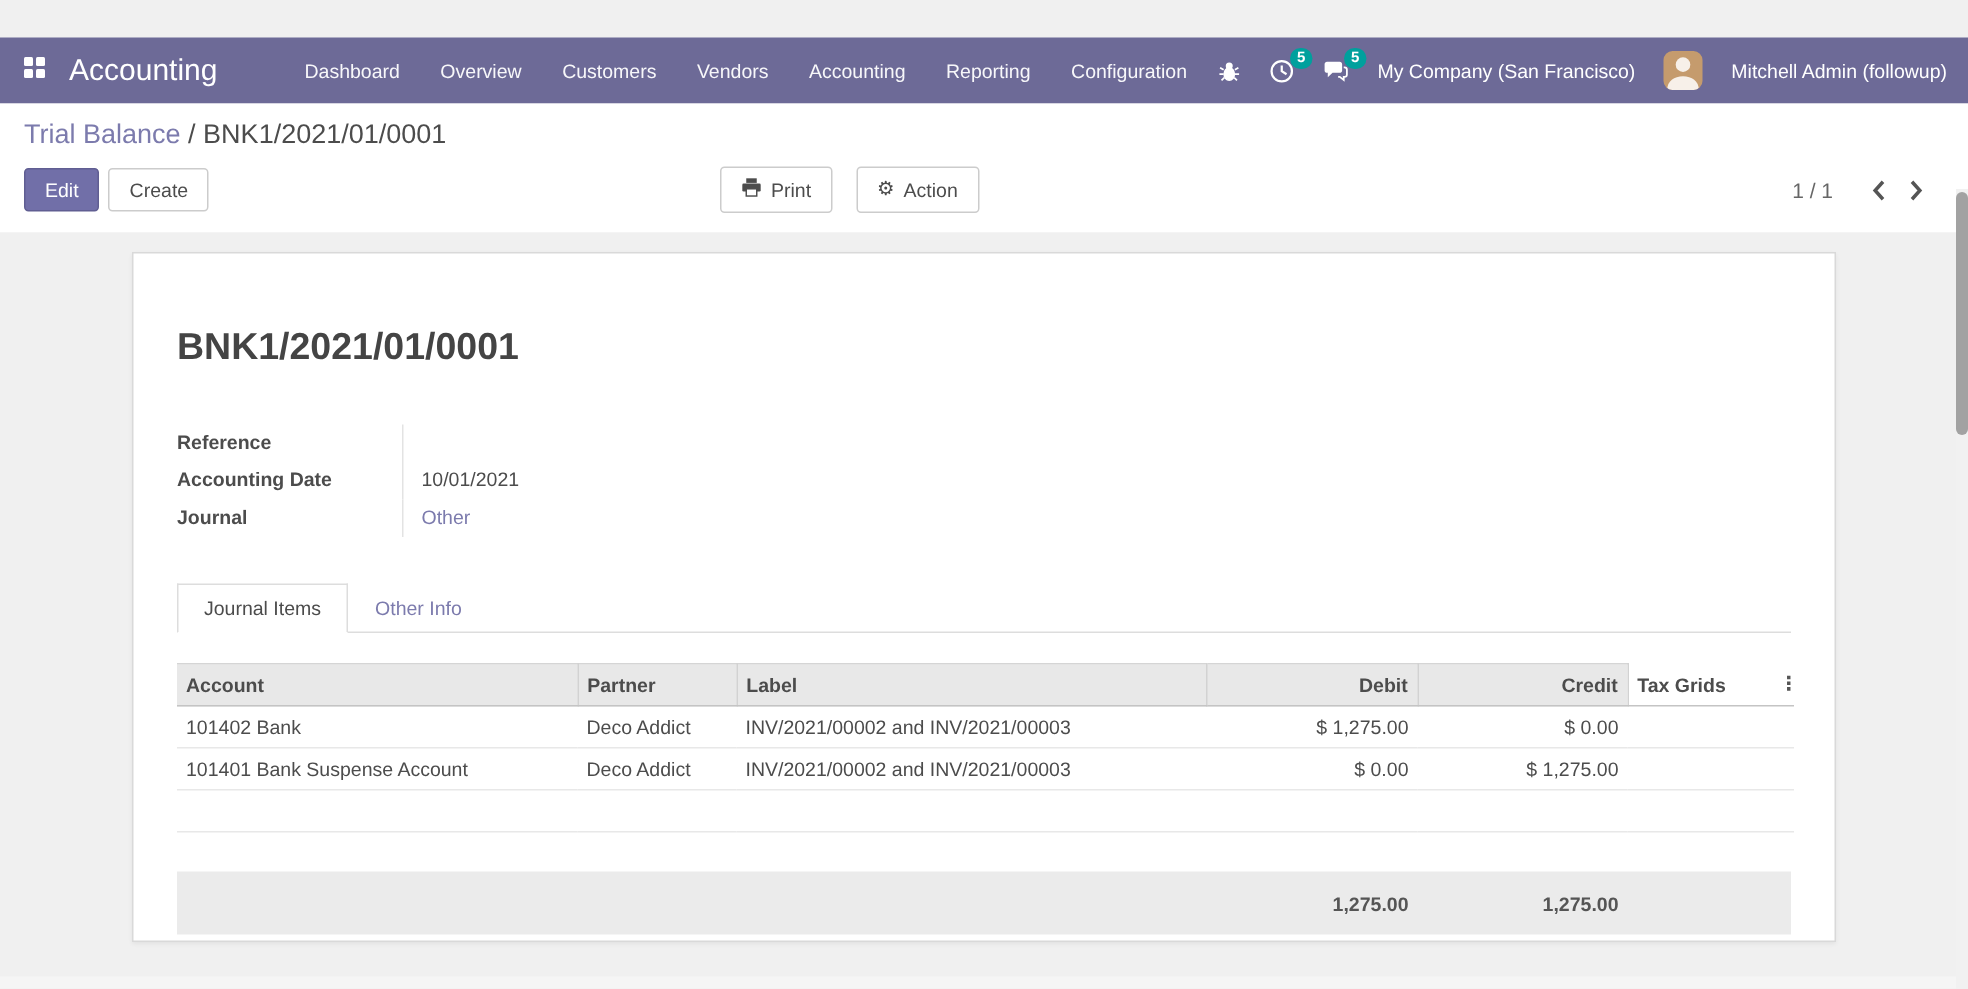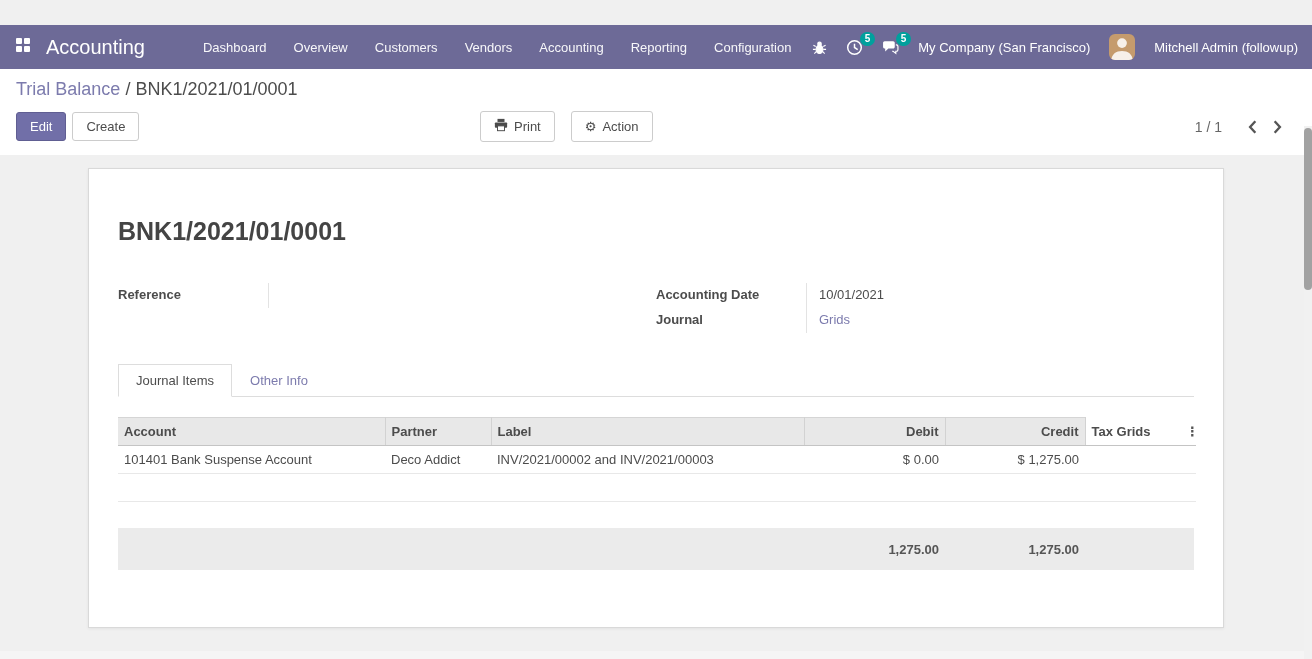--- a/index.html
+++ b/index.html
@@ -51,21 +51,21 @@
   .state-draft::after { content:''; position:absolute; right:-8px; top:50%; transform:translateY(-50%);
     border-left:10px solid #fff; border-top:19px solid transparent; border-bottom:19px solid transparent; }
   .state-posted { color:#5d5b94; background:#e8e8e8; padding:0 28px 0 26px; z-index:1; }
 
   
   .content { flex:1; background:#f0f0f0; padding-top:13px; overflow:hidden; }
   .sheet { width:1136px; height:460px; margin:0 auto; background:#fff;
     border:1px solid #d9d9d9; box-shadow:0 1px 3px rgba(0,0,0,.06); padding:48px 29px 0; }
   .doc-title { font-size:25px; font-weight:bold; color:#444; }
 
-  .field-group { display:flex; margin-top:37px; }
+  .field-group { display:flex; margin-top:37px;flex-direction:column; }
   .fg-col { width:50%; }
   .field-row { display:flex; align-items:stretch; min-height:25px; }
   .field-label { width:150px; font-weight:bold; font-size:13px; color:#4c4c4c; padding-top:4px; }
   .field-value { flex:1; border-left:1px solid #e3e3e3; padding:4px 0 4px 12px;
     font-size:13px; color:#4c4c4c; min-height:25px; }
   .field-value.link { color:#7c7bad; cursor:pointer; }
 
   .tabs { display:flex; border-bottom:1px solid #ddd; margin-top:30px; }
   .tab { padding:8px 17px; font-size:13px; position:relative; top:1px; cursor:pointer; }
   .tab-active { background:#fff; border:1px solid #ddd; border-bottom:1px solid #fff; color:#4c4c4c; }
@@ -210,21 +210,21 @@
             <div class="field-value"></div>
           </div>
         </div>
         <div class="fg-col">
           <div class="field-row">
             <div class="field-label">Accounting Date</div>
             <div class="field-value">10/01/2021</div>
           </div>
           <div class="field-row">
             <div class="field-label">Journal</div>
-            <div class="field-value link">Grids</div>
+            <div class="field-value link">Other</div>
           </div>
         </div>
       </div>
 
       <div class="tabs">
         <div class="tab tab-active">Journal Items</div>
         <div class="tab tab-inactive">Other Info</div>
       </div>
 
       <table class="jt-table">
@@ -243,20 +243,29 @@
             <th>Partner</th>
             <th>Label</th>
             <th class="num">Debit</th>
             <th class="num">Credit</th>
             <th class="plain">Tax Grids</th>
             <th class="plain col-toggle">⋮</th>
           </tr>
         </thead>
         <tbody>
           <tr>
+            <td>101402 Bank</td>
+            <td>Deco Addict</td>
+            <td>INV/2021/00002 and INV/2021/00003</td>
+            <td class="num">$ 1,275.00</td>
+            <td class="num">$ 0.00</td>
+            <td></td>
+            <td></td>
+          </tr>
+          <tr>
             <td>101401 Bank Suspense Account</td>
             <td>Deco Addict</td>
             <td>INV/2021/00002 and INV/2021/00003</td>
             <td class="num">$ 0.00</td>
             <td class="num">$ 1,275.00</td>
             <td></td>
             <td></td>
           </tr>
           <tr>
             <td>&nbsp;</td>

